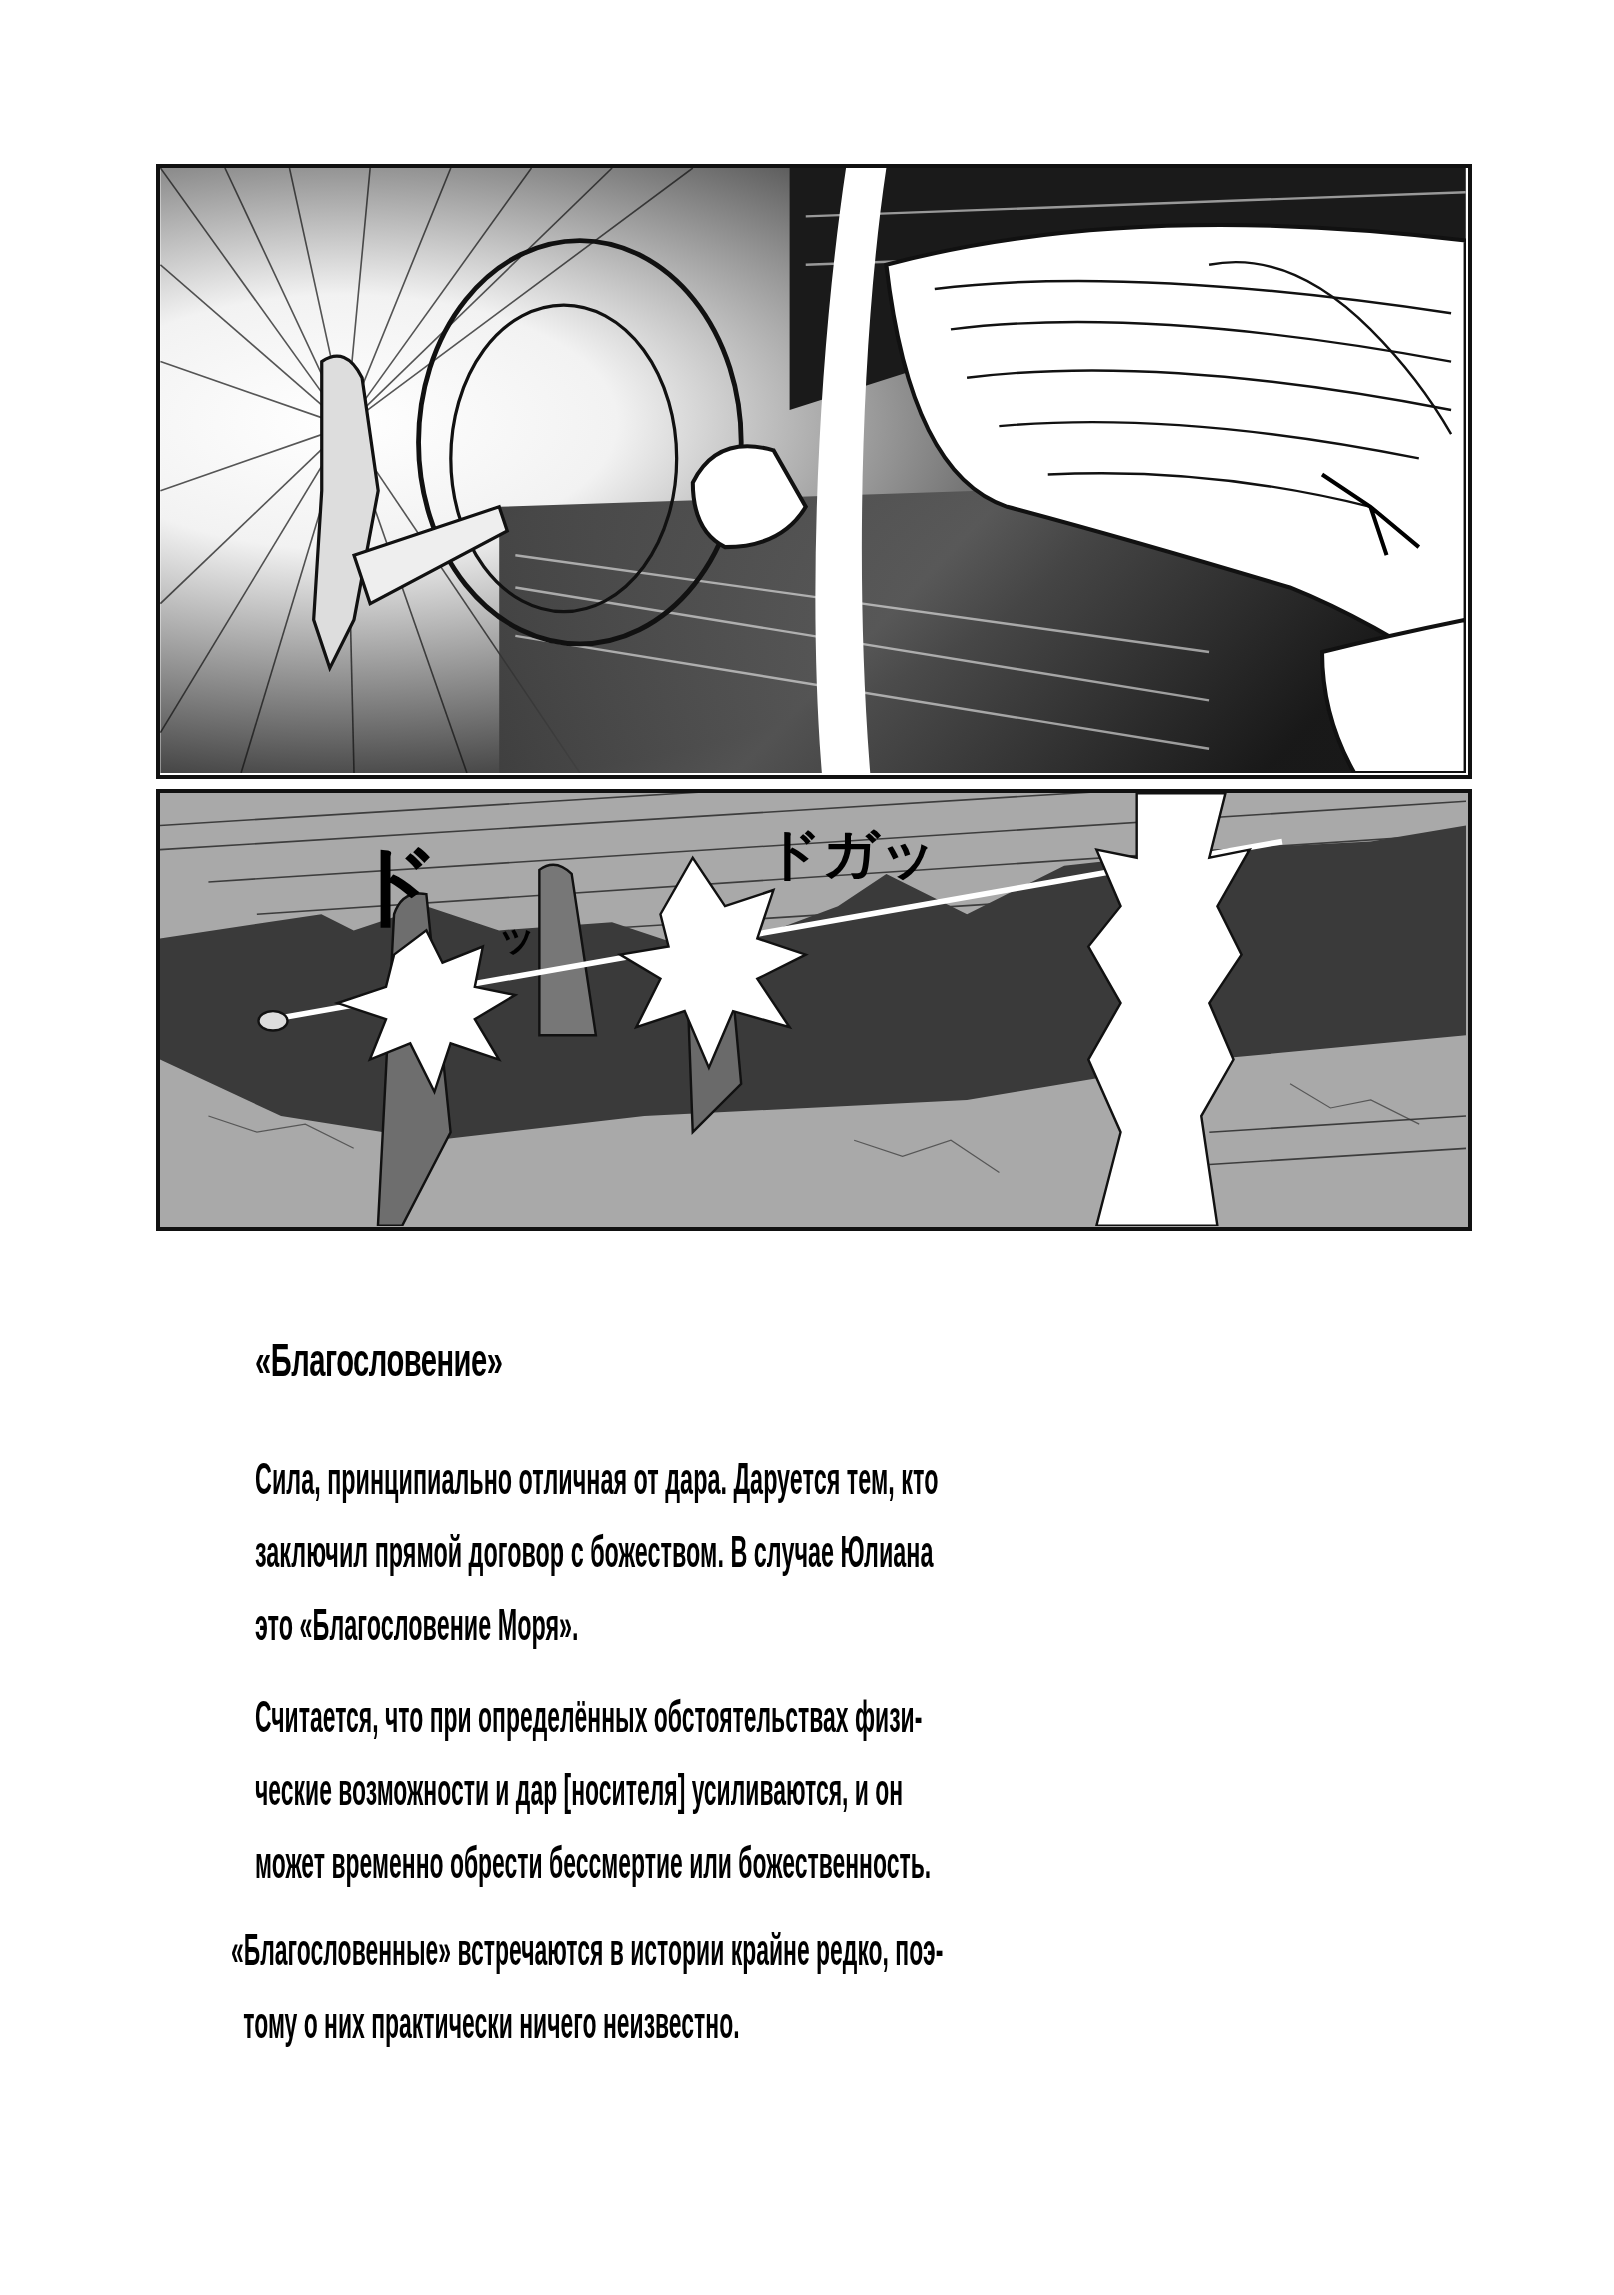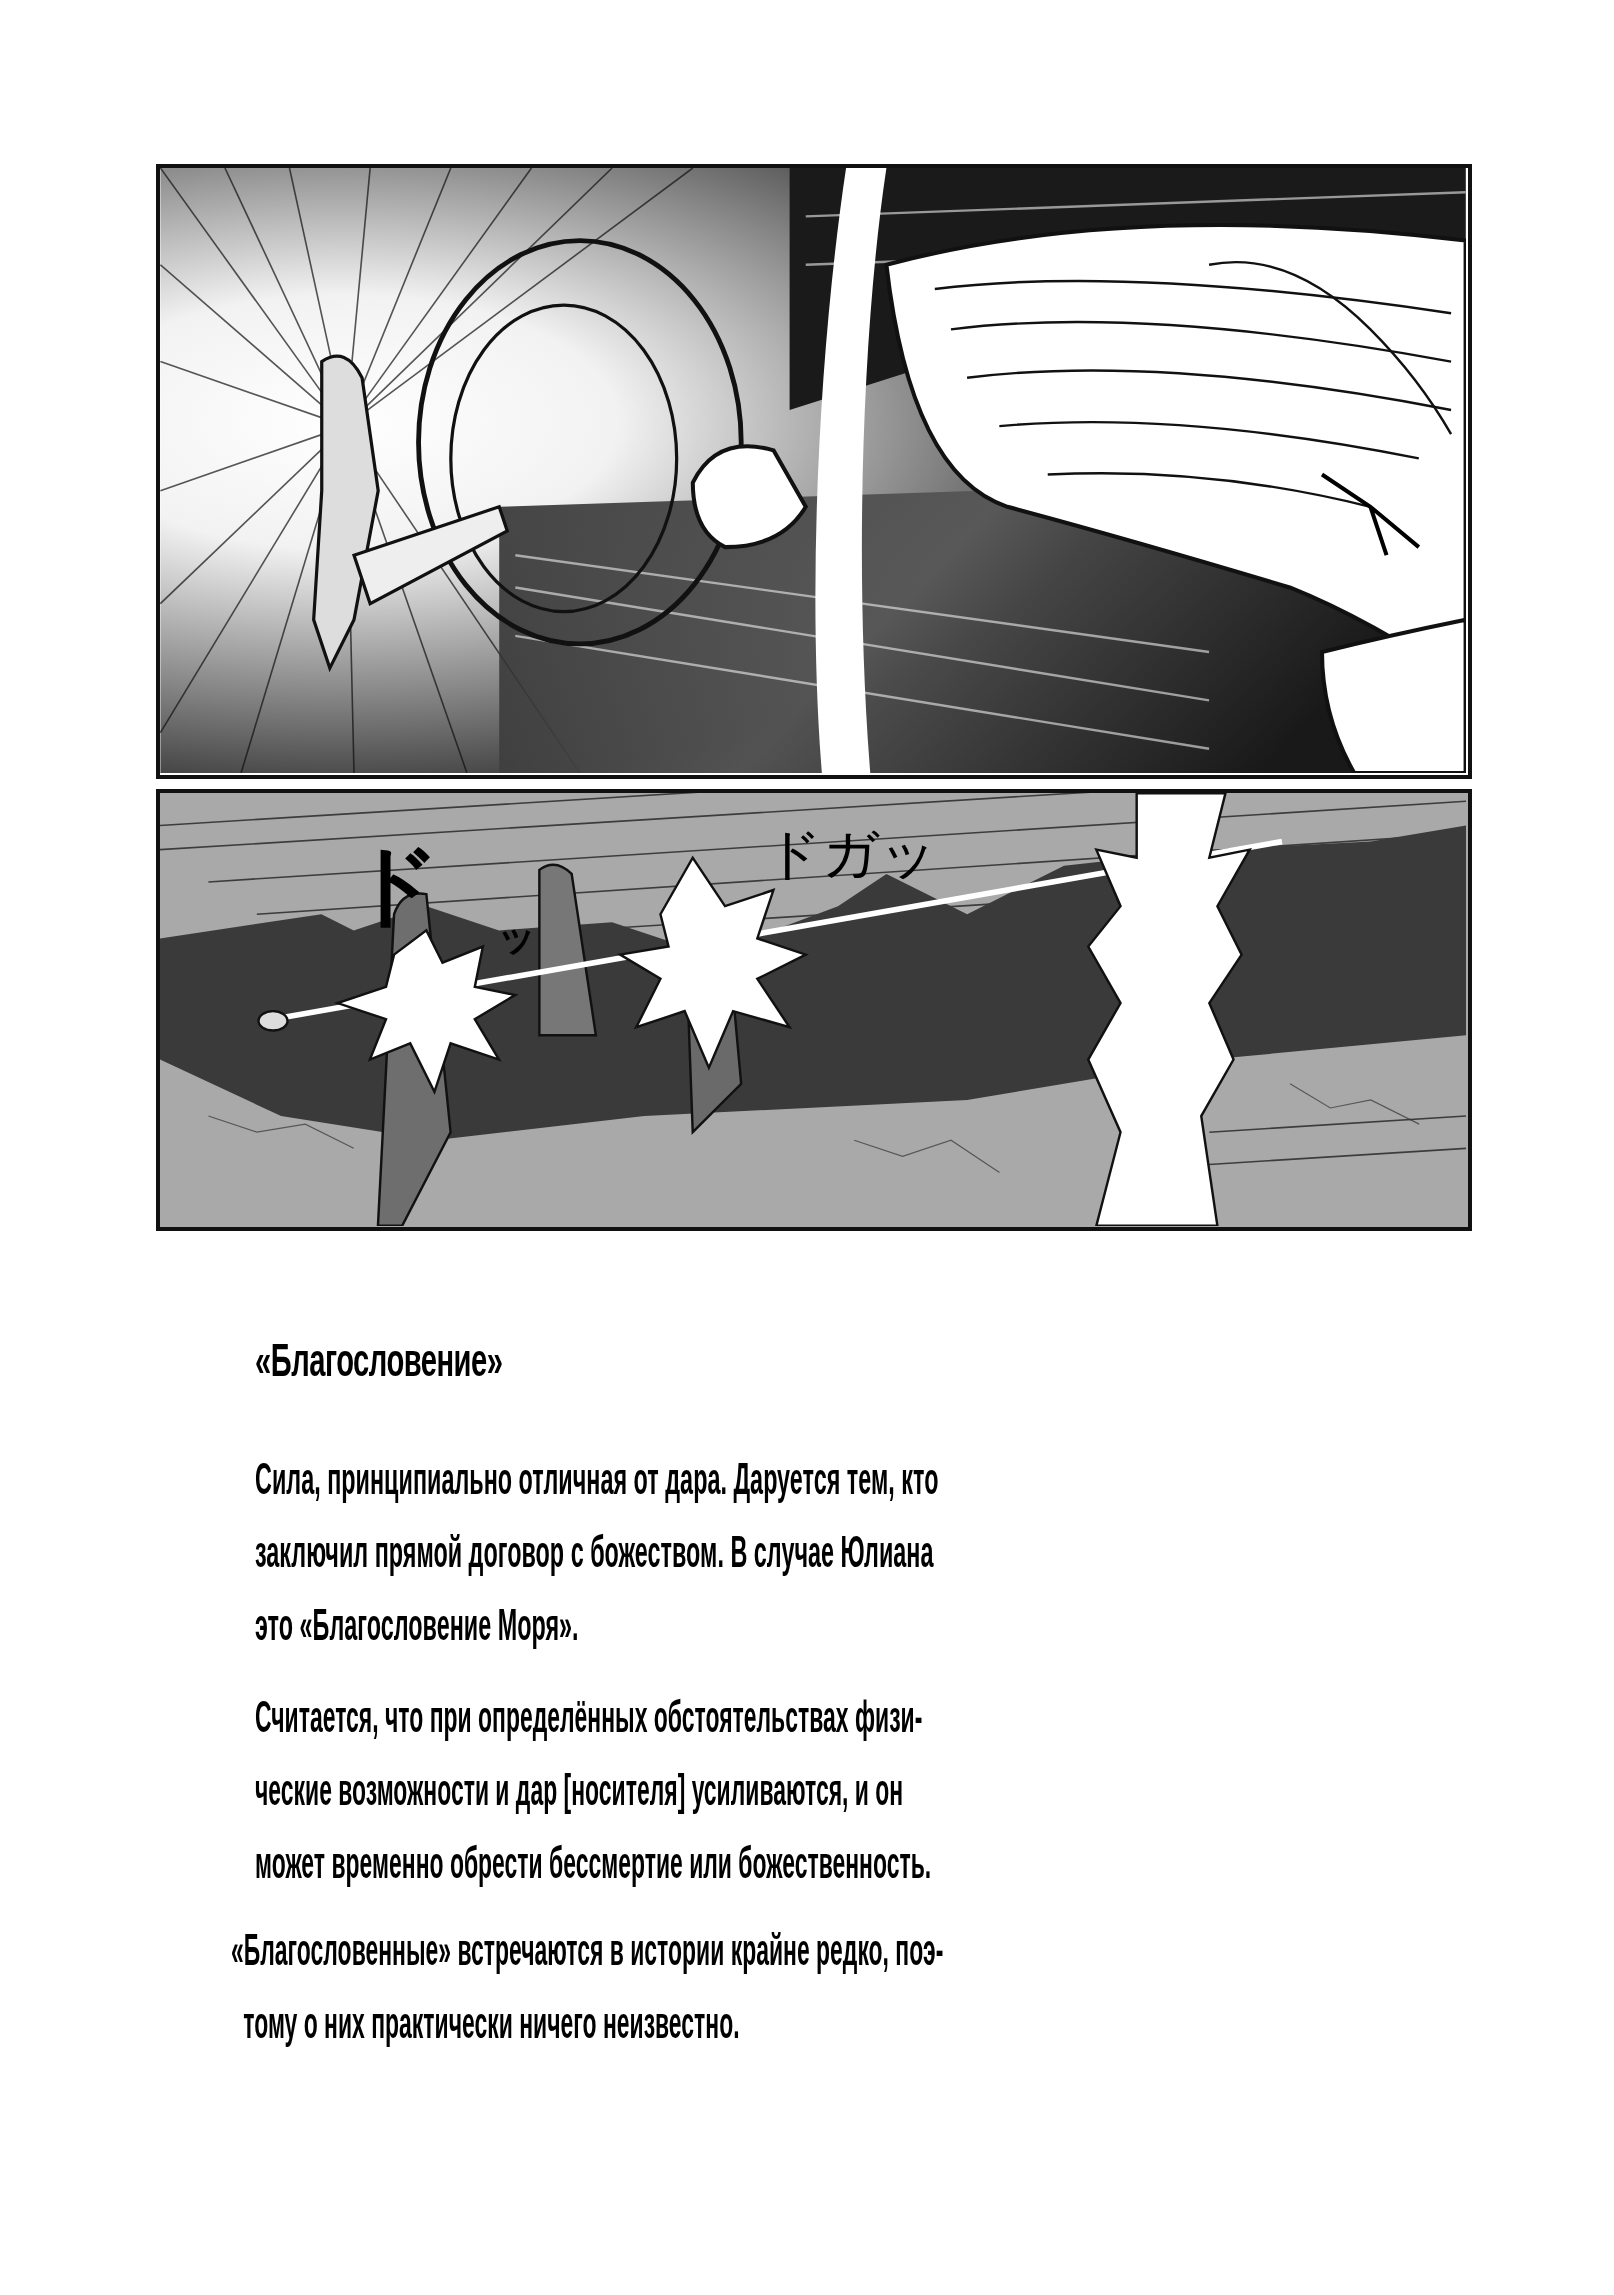--- a/index.html
+++ b/index.html
@@ -123,21 +123,21 @@
 
     <g stroke="#333" stroke-width="1.5" fill="none" opacity="0.7">
       <path d="M60 400 L120 420 L180 410 L240 440"></path>
       <path d="M860 430 L920 450 L980 430 L1040 470"></path>
       <path d="M1400 360 L1450 390 L1500 380 L1560 410"></path>
     </g>
   </svg>
 
   <div style="position:absolute;left:190px;top:32px;font-size:89px;font-weight:bold;color:#000;font-family:'DejaVu Sans',sans-serif;">ド</div>
   <div style="position:absolute;left:337px;top:117px;font-size:39px;font-weight:bold;color:#000;font-family:'DejaVu Sans',sans-serif;">ッ</div>
-  <div style="position:absolute;left:605px;top:24px;font-size:56px;font-weight:normal;color:#000;font-family:'DejaVu Sans',sans-serif;">ドガッ</div>
+  <div style="position:absolute;left:605px;top:24px;font-size:56px;font-weight:bold;color:#000;font-family:'DejaVu Sans',sans-serif;">ドガッ</div>
 </div>
 
 <div class="heading">«Благословение»</div>
 
 <div class="para" style="left:255px;top:1442px;transform:scaleX(0.52);">
   <span class="ln">Сила, принципиально отличная от дара. Даруется тем, кто</span>
   <span class="ln">заключил прямой договор с божеством. В случае Юлиана</span>
   <span class="ln">это «Благословение Моря».</span>
 </div>
 

